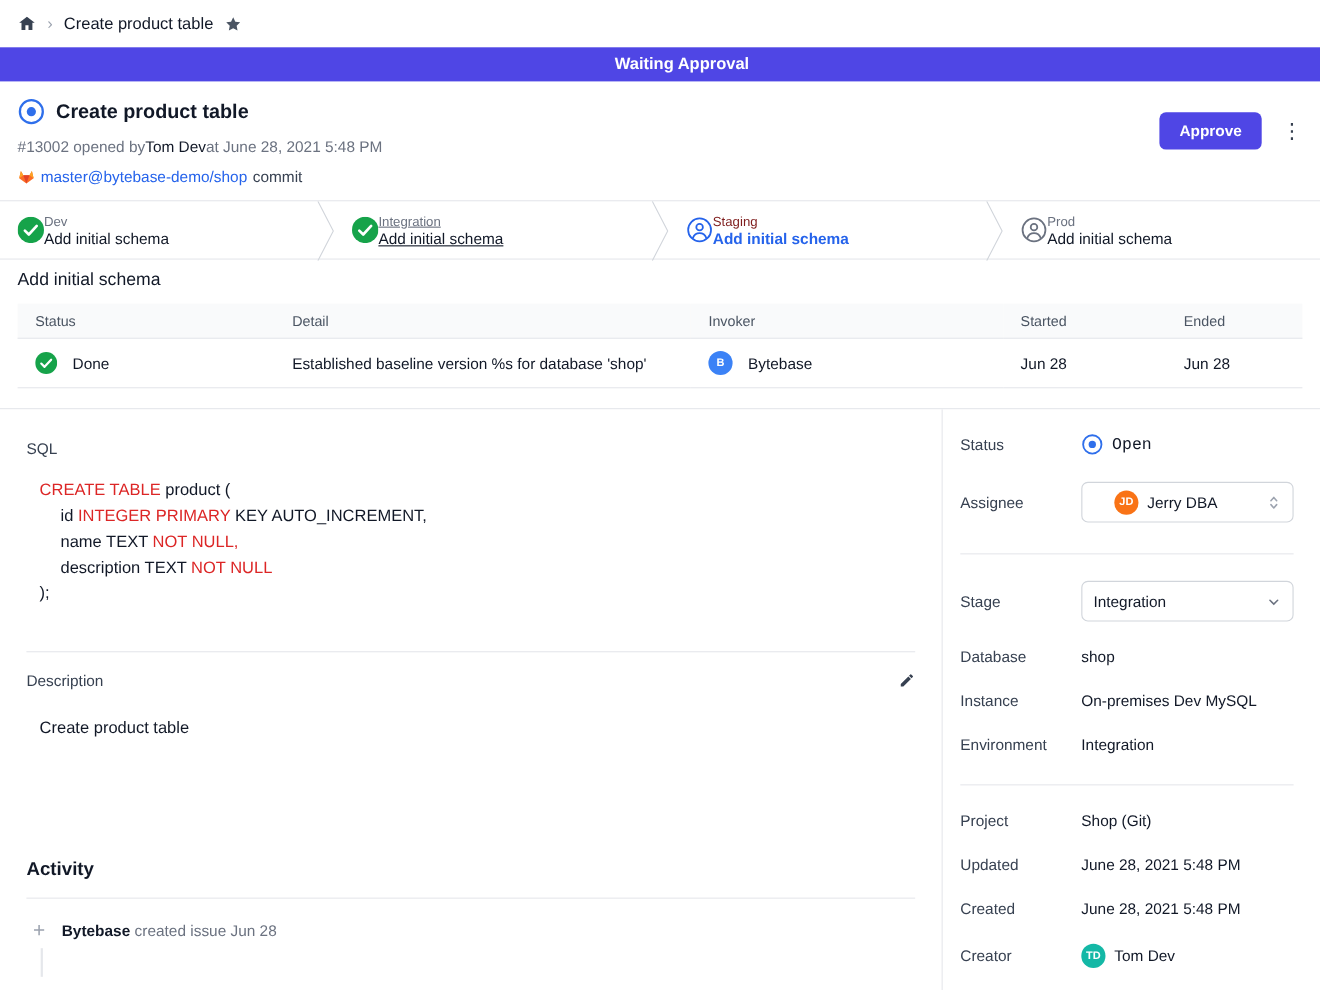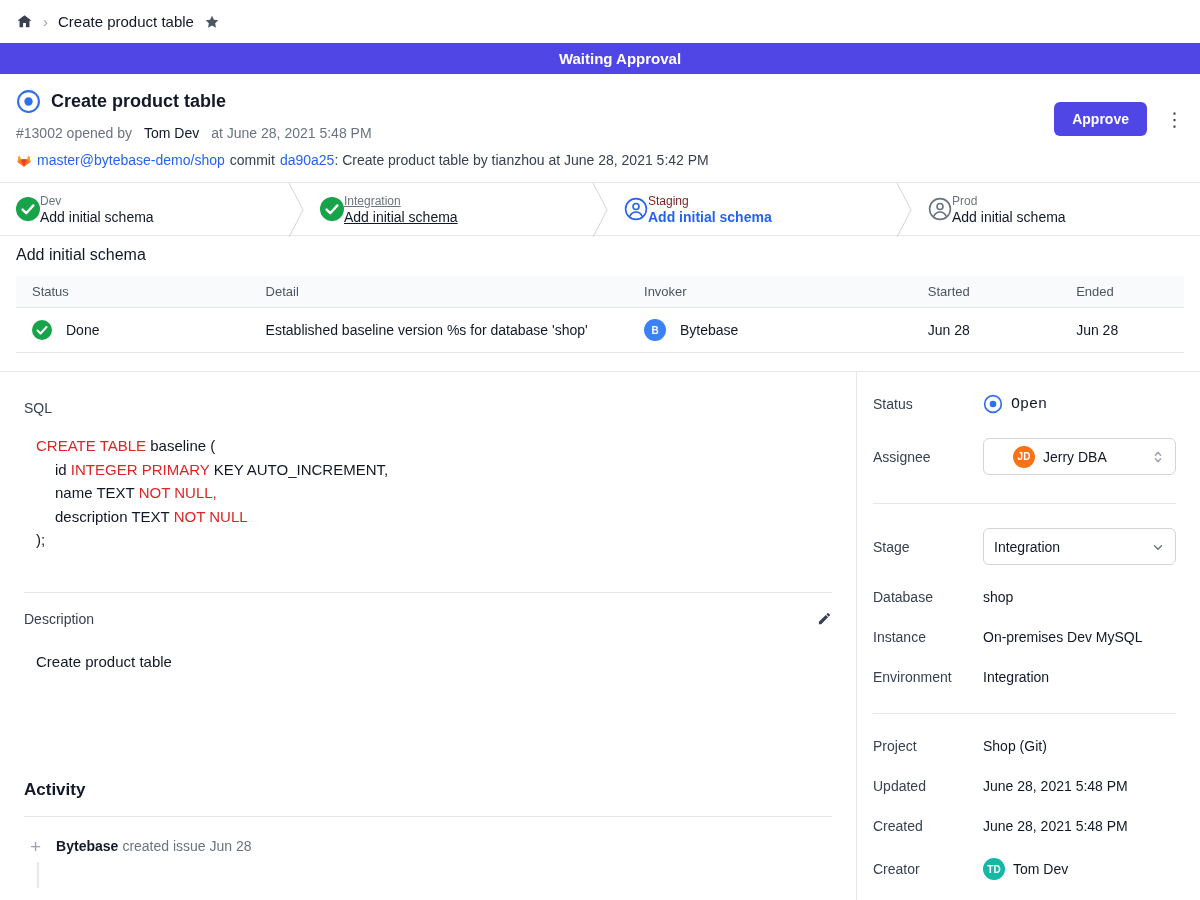--- a/index.html
+++ b/index.html
@@ -17,21 +17,21 @@
   .crumb-sep { color:#9CA3AF; font-size:15px; }
   .crumb-title { font-size:15px; font-weight:500; color:#111827; }
 
   
   .banner { height:31px; flex:0 0 auto; background:#4F46E5; color:#fff; display:flex; align-items:center; justify-content:center; font-size:15px; font-weight:600;padding-left:40px; }
 
   
   .issue-header { position:relative; padding:12px 16px; flex:0 0 auto; }
   .title-row { display:flex; align-items:center; gap:10px; height:30px; }
   .issue-title { font-size:18px; font-weight:700; color:#111827; }
-  .meta-row { display:flex; align-items:center; gap:12px; margin-top:7px; color:#6B7280; font-size:14px; height:20px; }
+  .meta-row { display:flex; align-items:center; gap:0; margin-top:7px; color:#6B7280; font-size:14px; height:20px; }
   .meta-author { color:#111827; font-weight:500; }
   .commit-row { display:flex; align-items:center; gap:5px; margin-top:7px; font-size:14px; color:#374151; height:20px; }
   .header-actions { position:absolute; top:28px; right:16px; display:flex; align-items:center; gap:18px; }
   .approve-btn { background:#4F46E5; color:#fff; border:none; border-radius:6px; padding:9px 18px; font-size:14px; font-weight:600; font-family:inherit; cursor:pointer; }
   .kebab { font-size:19px; color:#374151; line-height:1; letter-spacing:0; }
 
   
   .pipeline { flex:0 0 auto; display:flex; align-items:stretch; border-top:1px solid #E5E7EB; border-bottom:1px solid #E5E7EB; height:54px; background:#fff; }
   .stage { flex:1; display:flex; align-items:center; gap:0; padding:0 16px; }
   .stage-texts { display:flex; flex-direction:column; gap:1px; }
@@ -130,21 +130,20 @@
   <div class="commit-row">
     <span class="icon">
       <svg width="16" height="15" viewBox="0 0 24 24">
         <path fill="#FC6D26" d="M12 22 1.5 14.3 4 4l3.5 6h9L20 4l2.5 10.3z"></path>
         <path fill="#E24329" d="M12 22 7.5 10h9z"></path>
         <path fill="#FCA326" d="M1.5 14.3 4 4l3.5 6zM22.5 14.3 20 4l-3.5 6z"></path>
       </svg>
     </span>
     <a class="clickable">master@bytebase-demo/shop</a>
     <span>commit</span>
-    <span><a class="clickable">da90a25</a><span>: Create product table by tianzhou at June 28, 2021 5:42 PM</span></span>
   </div>
   <div class="header-actions">
     <button class="approve-btn">Approve</button>
     <span class="kebab clickable">⋮</span>
   </div>
 </section>
 
 <div class="pipeline">
   <div class="stage clickable">
     <span class="icon">
@@ -256,21 +255,21 @@
         <td>Jun 28</td>
       </tr>
     </tbody>
   </table>
 </section>
 
 <div class="main">
   <div class="left">
     <div class="sql-label">SQL</div>
     <div class="sql-code">
-      <div class="sql-line"><span class="kw">CREATE TABLE</span><span> baseline (</span></div>
+      <div class="sql-line"><span class="kw">CREATE TABLE</span><span> product (</span></div>
       <div class="sql-line indent"><span>id </span><span class="kw">INTEGER PRIMARY</span><span> KEY AUTO_INCREMENT,</span></div>
       <div class="sql-line indent"><span>name TEXT </span><span class="kw">NOT NULL,</span></div>
       <div class="sql-line indent"><span>description TEXT </span><span class="kw">NOT NULL</span></div>
       <div class="sql-line"><span>);</span></div>
     </div>
 
     <hr class="div desc-divider">
 
     <div class="desc-header">
       <span class="desc-label">Description</span>

